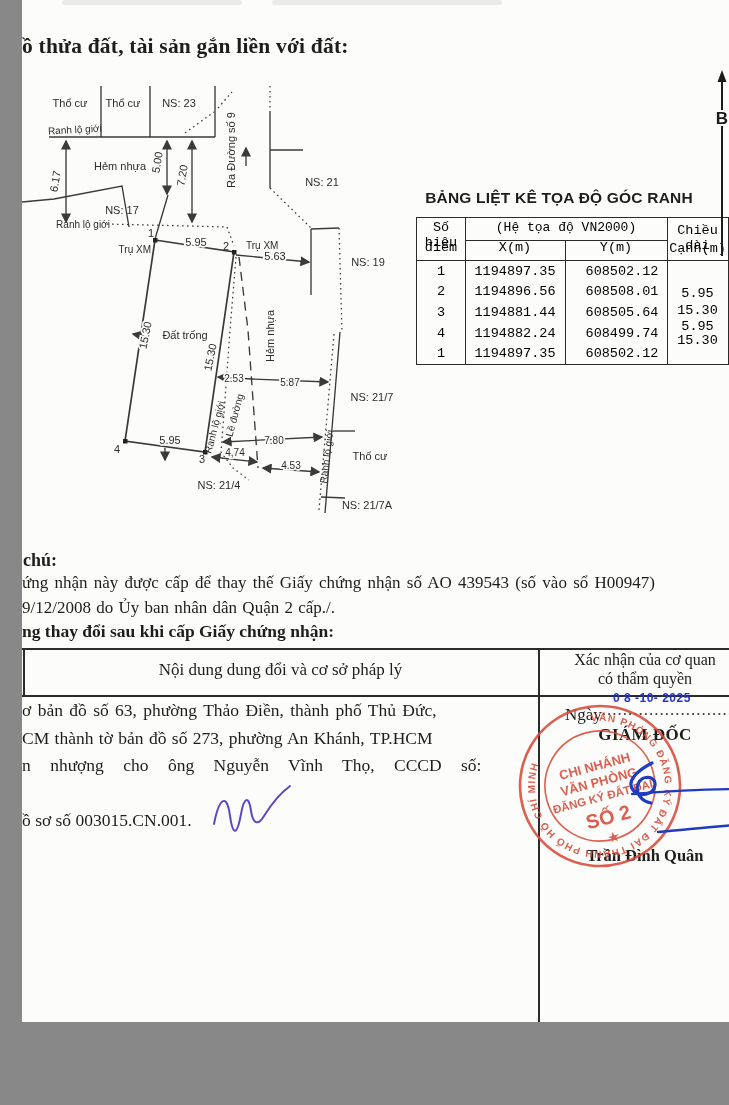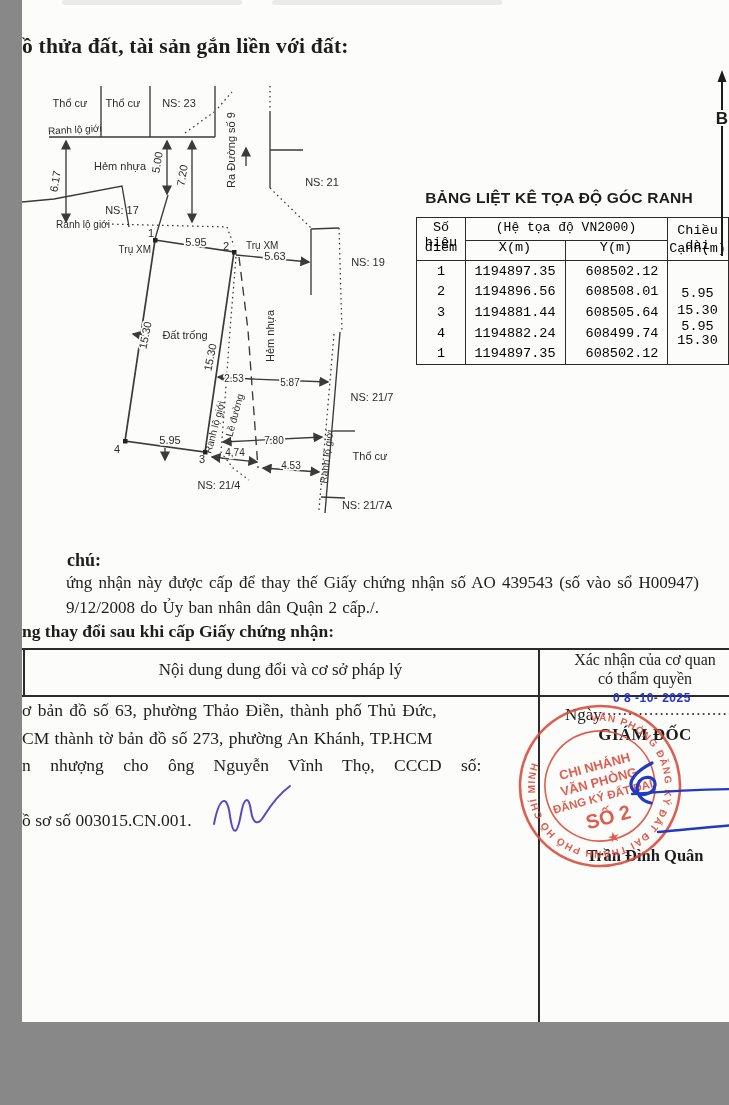--- a/index.html
+++ b/index.html
@@ -15,21 +15,21 @@
                 font-family:Liberation Mono, monospace;font-size:13.5px;color:#000000;}
   #coords-table .vl{position:absolute;width:1.4px;background:#2b2b2b;}
   #coords-table .hl{position:absolute;height:1.4px;background:#2b2b2b;}
   .cth{position:absolute;text-align:center;line-height:1.1;}
   .crow{position:absolute;left:0;width:100%;height:20.6px;display:flex;align-items:center;}
   .crow .c1{width:48px;text-align:center;}
   .crow .c2{width:100px;text-align:center;}
   .crow .c3{width:102px;text-align:center;padding-left:6px;}
   .clen{position:absolute;left:250px;width:61px;text-align:center;transform:translateY(-50%);}
   
-  .note{white-space:nowrap;font-size:17px;padding-left:44px;}
+  .note{white-space:nowrap;font-size:17px;}
   #note-chu{left:1px;top:550px;font-weight:bold;font-size:18px;}
   #note-l1{left:0;top:573px;word-spacing:2px;}
   #note-l2{left:0;top:598px;word-spacing:1px;}
   #note-heading{left:0;top:621px;font-weight:bold;font-size:17.5px;white-space:nowrap;}
   
   .tline{background:#2b2b2b;}
   #ct-top{left:0;top:648px;width:729px;height:1.8px;}
   #ct-hsep{left:0;top:695px;width:729px;height:1.5px;}
   #ct-vdiv{left:516px;top:648px;width:1.6px;height:457px;}
   #ct-lborder{left:1px;top:648px;width:1.6px;height:48px;}

